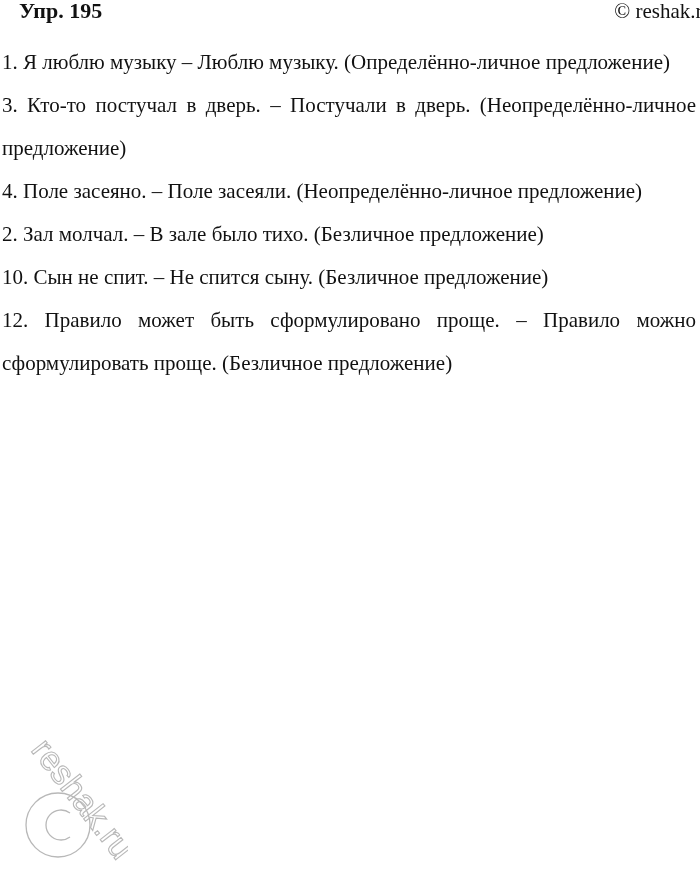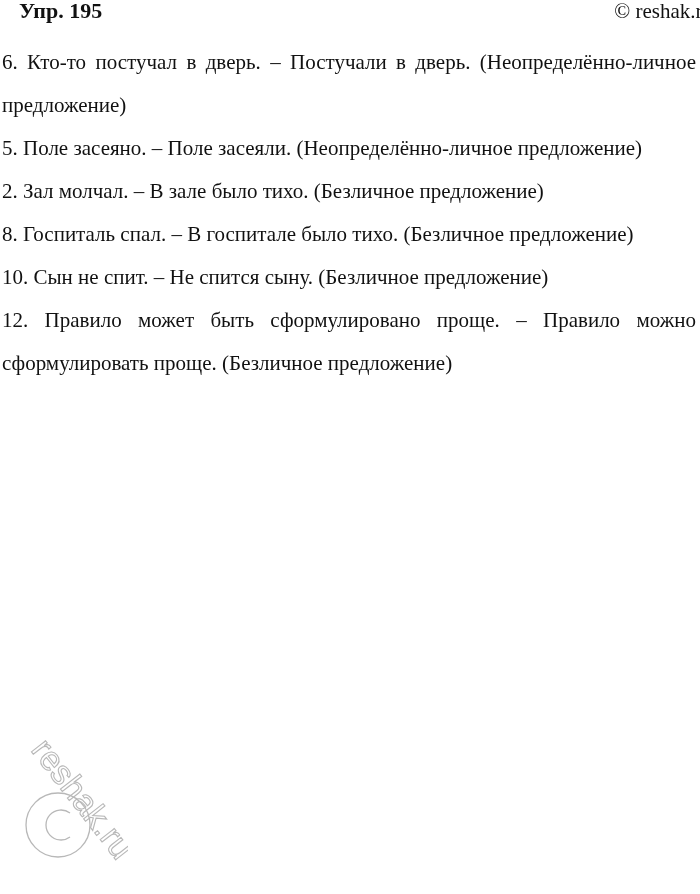--- a/index.html
+++ b/index.html
@@ -64,24 +64,24 @@
   </style>
 </head>
 <body>
 
 <div class="header">
   <div class="title">Упр. 195</div>
   <div class="copyright">© reshak.ru</div>
 </div>
 
 <div class="content">
-  <p class="item justify">6. Кто-то постучал в дверь. – Постучали в дверь. (Неопределённо-личное предложение)</p>
-  <p class="item">5. Поле засеяно. – Поле засеяли. (Неопределённо-личное предложение)</p>
+  <p class="item justify">1. Я люблю музыку – Люблю музыку. (Определённо-личное предложение)</p>
+  <p class="item justify">3. Кто-то постучал в дверь. – Постучали в дверь. (Неопределённо-личное предложение)</p>
+  <p class="item">4. Поле засеяно. – Поле засеяли. (Неопределённо-личное предложение)</p>
   <p class="item">2. Зал молчал. – В зале было тихо. (Безличное предложение)</p>
-  <p class="item">8. Госпиталь спал. – В госпитале было тихо. (Безличное предложение)</p>
   <p class="item">10. Сын не спит. – Не спится сыну. (Безличное предложение)</p>
   <p class="item justify">12. Правило может быть сформулировано проще. – Правило можно сформулировать проще. (Безличное предложение)</p>
 </div>
 
 <div class="watermark">
   <svg width="110" height="170" viewBox="0 0 110 170" xmlns="http://www.w3.org/2000/svg">
     <g fill="none" stroke="#b8b8b8" stroke-width="1.3">
       <circle cx="40" cy="110" r="32"></circle>
       <path d="M52 98 A15 15 0 1 0 52 122"></path>
     </g>

